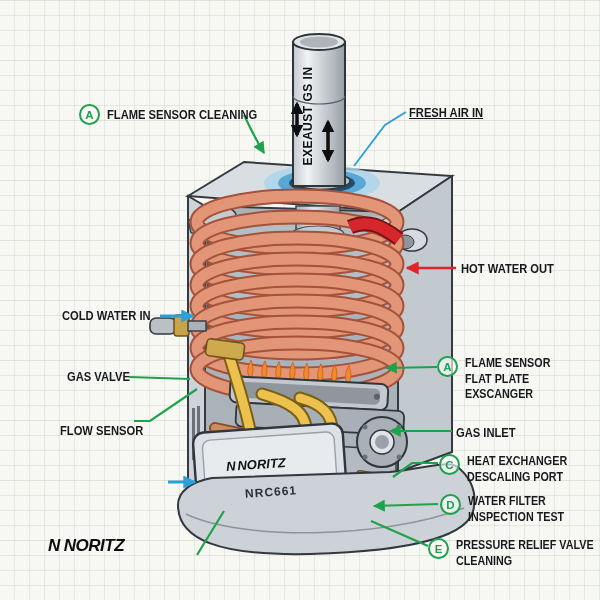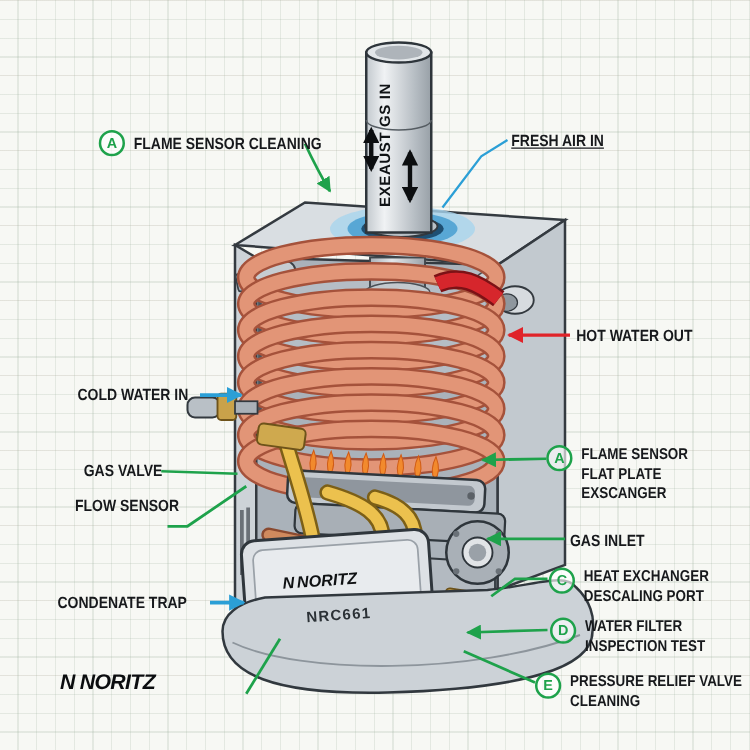--- a/index.html
+++ b/index.html
@@ -234,27 +234,24 @@
 </div>
 
 <div class="lbl" style="left:42px;top:308px;margin-left:20px;">
   <span class="sqz">COLD WATER IN</span>
 </div>
 
 <div class="lbl" style="left:67px;top:369px;">
   <span class="sqz">GAS VALVE</span>
 </div>
 
-<div class="lbl" style="left:60px;top:397px;justify-content:center;">
+<div class="lbl" style="left:60px;top:423px;justify-content:center;">
   <span class="sqz">FLOW SENSOR</span>
 </div>
 
-<div class="lbl" style="left:46px;top:474px;">
-  <span class="sqz">CONDENATE TRAP</span>
-</div>
 
 <div class="brandlogo">
   <span class="mark">N</span><span>NORITZ</span>
 </div>
 
 <div class="lbl multi" style="left:437px;top:356px;">
   <span class="badge">A</span>
   <div class="lines">
     <div>FLAME SENSOR</div>
     <div>FLAT PLATE</div>

